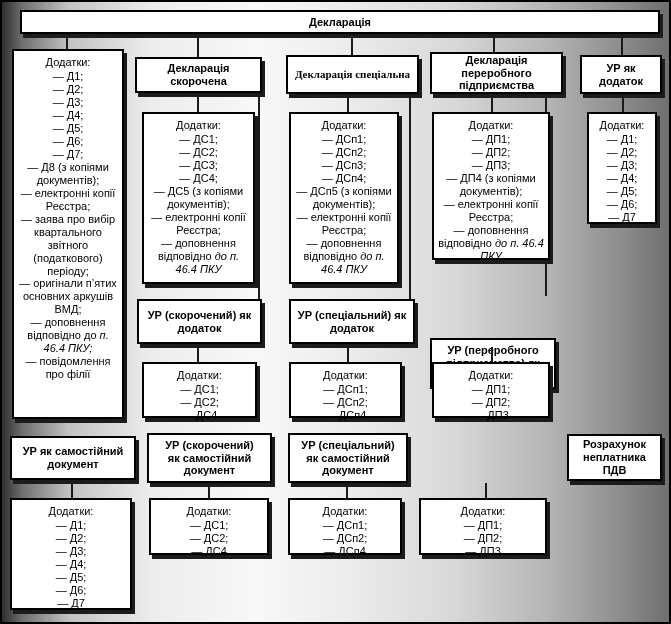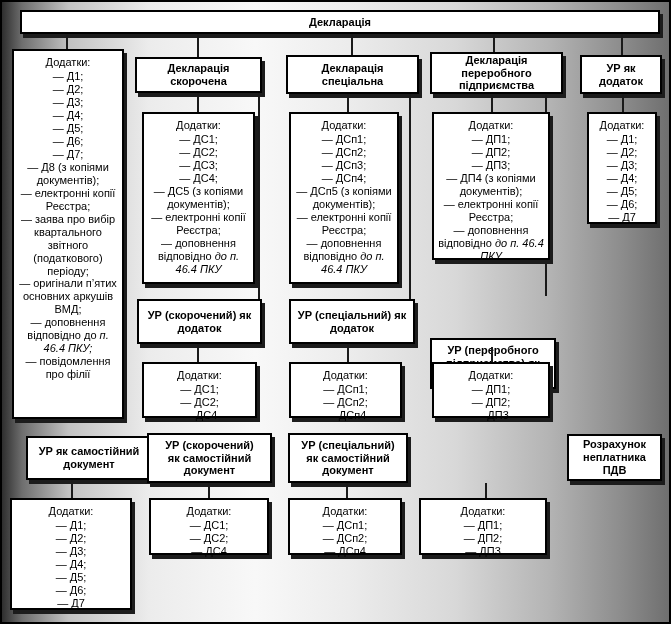--- a/index.html
+++ b/index.html
@@ -73,21 +73,21 @@
         <div class="li"><span>— заява про вибір квартального звітного (податкового) періоду;</span></div>
         <div class="li"><span>— оригінали п’ятих основних аркушів ВМД;</span></div>
         <div class="li"><span>— доповнення відповідно до </span><span class="it">п. 46.4 ПКУ;</span></div>
         <div class="li"><span>— повідомлення про філії</span></div>
       </div>
   </div>
 
   <div class="box head" style="left:133px; top:55px; width:127px; height:36px;">
     <span>Декларація скорочена</span>
   </div>
-  <div class="box head" style="left:284px; top:53px; width:133px; height:39px;">
+  <div class="box head" style="left:284px; top:53px; width:133px; height:39px;font-family:Liberation Serif, serif;">
     <span>Декларація спеціальна</span>
   </div>
   <div class="box head" style="left:428px; top:50px; width:133px; height:42px; padding:2px 10px;">
     <span>Декларація переробного підприємства</span>
   </div>
   <div class="box head" style="left:578px; top:53px; width:82px; height:39px;">
     <span>УР як додаток</span>
   </div>
 
   <div class="vline" style="left:195px; top:91px; height:19px;"></div>
@@ -178,21 +178,21 @@
   </div>
   <div class="box list" style="left:430px; top:360px; width:118px; height:56px;">
     <span class="bx-title">Додатки:</span>
     <div>
         <div class="li"><span>— ДП1;</span></div>
         <div class="li"><span>— ДП2;</span></div>
         <div class="li"><span>— ДП3</span></div>
       </div>
   </div>
 
-  <div class="box head" style="left:24px; top:434px; width:126px; height:44px;">
+  <div class="box head" style="left:8px; top:434px; width:126px; height:44px;">
     <span>УР як самостійний документ</span>
   </div>
   <div class="box head" style="left:145px; top:431px; width:125px; height:50px; padding:2px 12px;">
     <span>УР (скорочений) як самостійний документ</span>
   </div>
   <div class="box head" style="left:286px; top:431px; width:120px; height:50px; padding:16px 10px;">
     <span>УР (спеціальний) як самостійний документ</span>
   </div>
   <div class="box head" style="left:565px; top:432px; width:95px; height:47px; padding:12px 10px;">
     <span>Розрахунок неплатника ПДВ</span>

